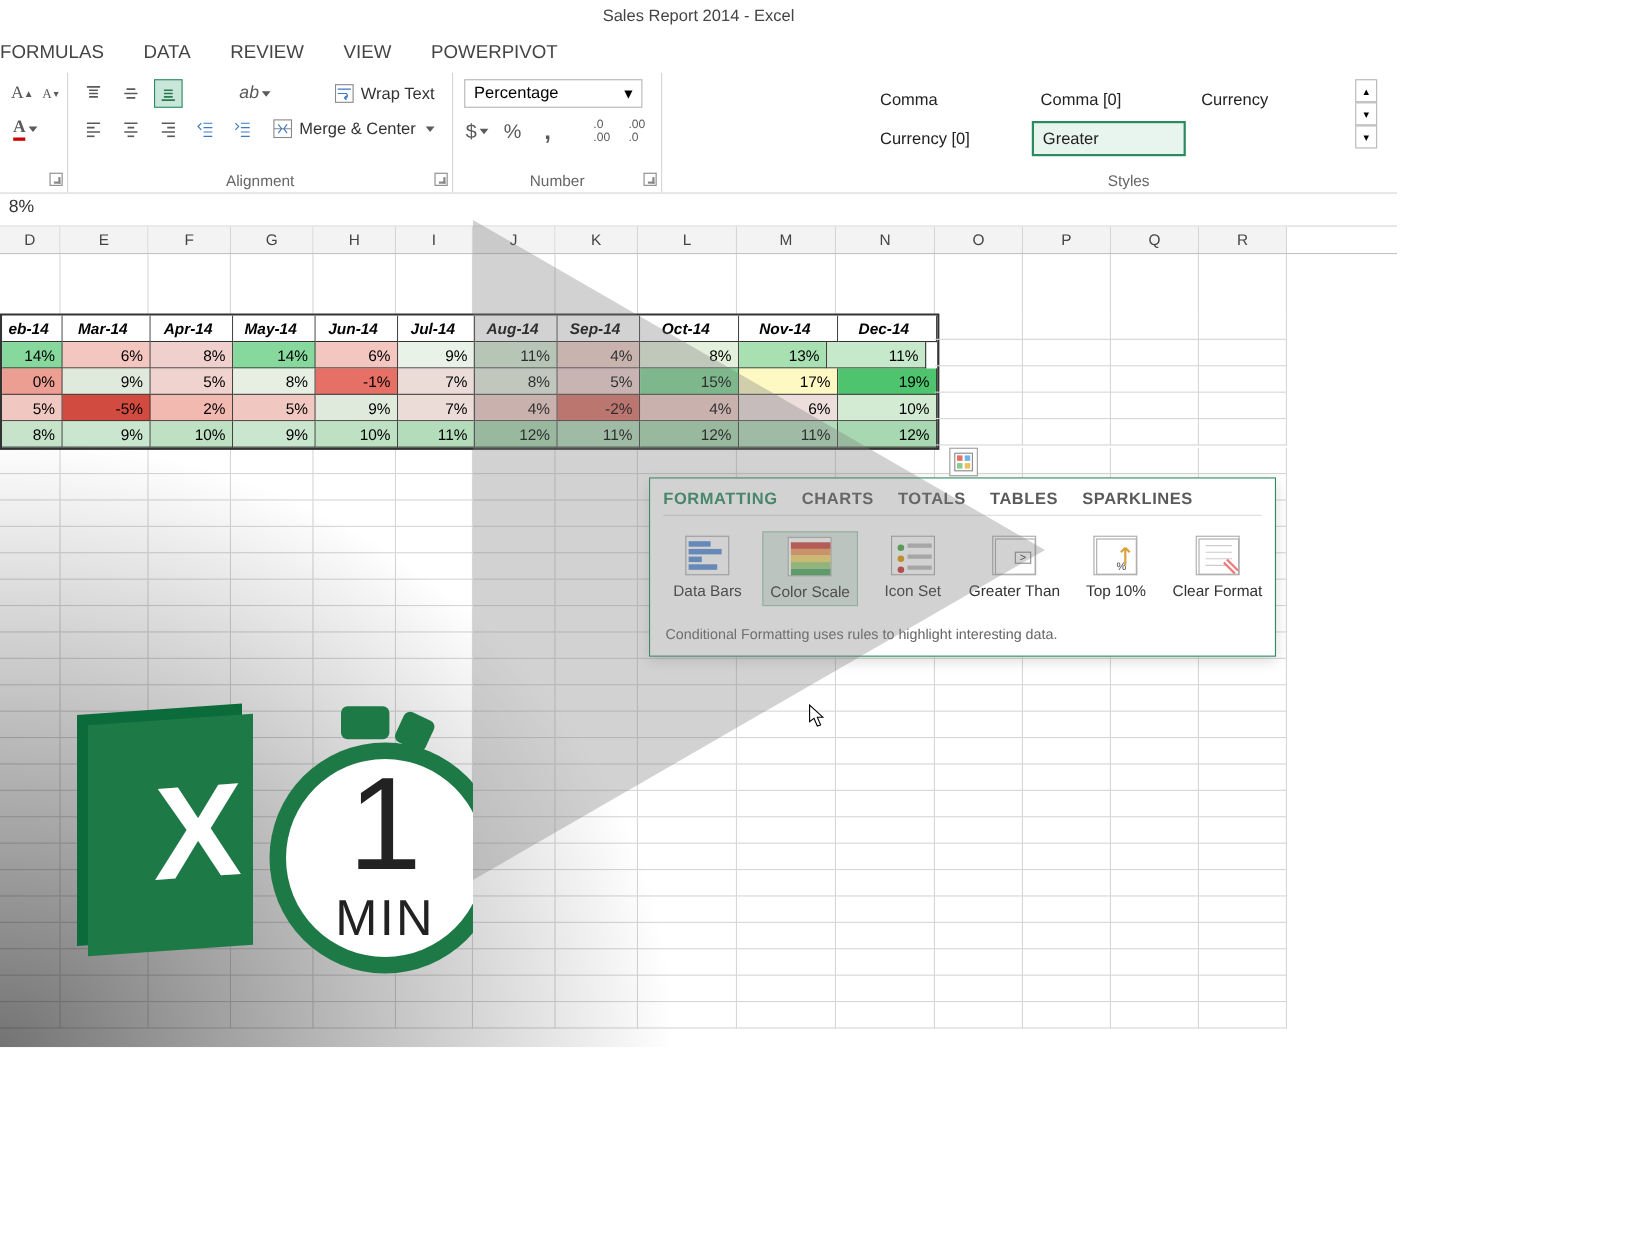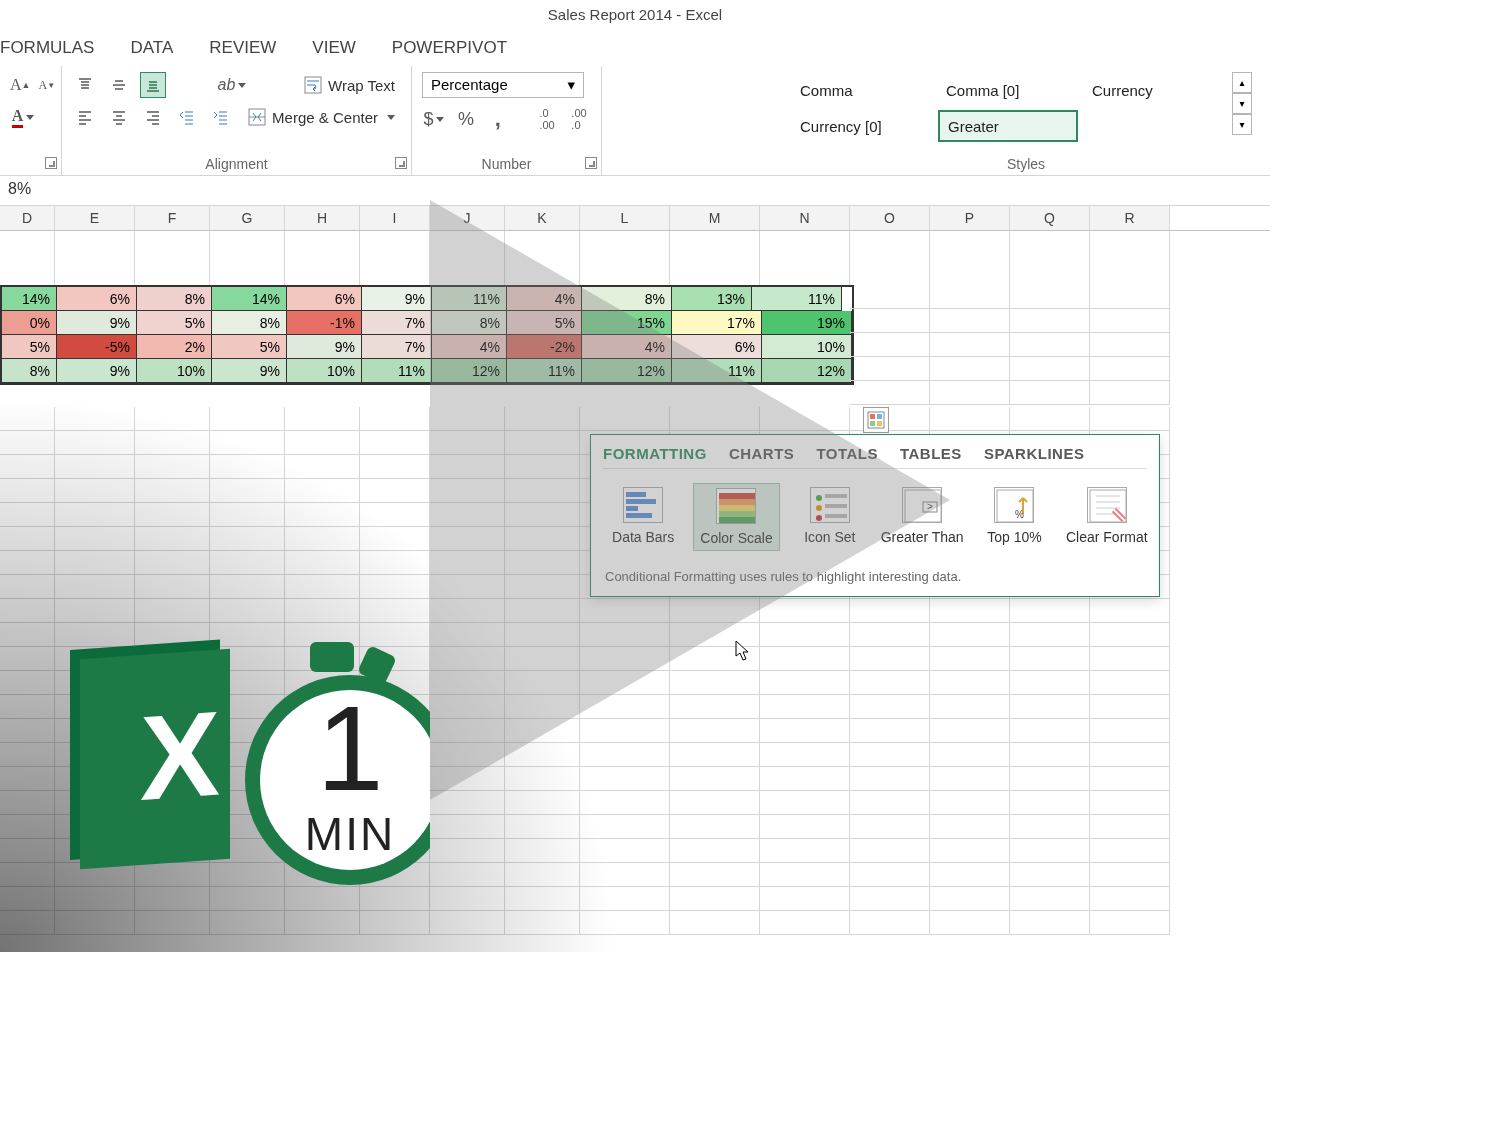--- a/index.html
+++ b/index.html
@@ -256,20 +256,32 @@
       <div class="cell" style="width: 75px; height: 54px;"></div>
       <div class="cell" style="width: 90px; height: 54px;"></div>
       <div class="cell" style="width: 90px; height: 54px;"></div>
       <div class="cell" style="width: 90px; height: 54px;"></div>
       <div class="cell" style="width: 80px; height: 54px;"></div>
       <div class="cell" style="width: 80px; height: 54px;"></div>
       <div class="cell" style="width: 80px; height: 54px;"></div>
       <div class="cell" style="width: 80px; height: 54px;"></div>
     </div>
   <div id="datablock" style="position: relative; height: 122px;"><div class="datatbl"><div class="drow">
+          <div class="dth" style="width: 55px;">eb-14</div>
+          <div class="dth" style="width: 80px;">Mar-14</div>
+          <div class="dth" style="width: 75px;">Apr-14</div>
+          <div class="dth" style="width: 75px;">May-14</div>
+          <div class="dth" style="width: 75px;">Jun-14</div>
+          <div class="dth" style="width: 70px;">Jul-14</div>
+          <div class="dth" style="width: 75px;">Aug-14</div>
+          <div class="dth" style="width: 75px;">Sep-14</div>
+          <div class="dth" style="width: 90px;">Oct-14</div>
+          <div class="dth" style="width: 90px;">Nov-14</div>
+          <div class="dth" style="width: 90px;">Dec-14</div>
+        </div><div class="drow">
           <div class="dtd" style="width: 55px; background: rgb(134, 216, 156);">14%</div>
           <div class="dtd" style="width: 80px; background: rgb(244, 198, 192);">6%</div>
           <div class="dtd" style="width: 75px; background: rgb(239, 208, 204);">8%</div>
           <div class="dtd" style="width: 75px; background: rgb(134, 216, 156);">14%</div>
           <div class="dtd" style="width: 75px; background: rgb(244, 198, 192);">6%</div>
           <div class="dtd" style="width: 70px; background: rgb(233, 242, 230);">9%</div>
           <div class="dtd" style="width: 75px; background: rgb(214, 235, 214);">11%</div>
           <div class="dtd" style="width: 75px; background: rgb(241, 207, 201);">4%</div>
           <div class="dtd" style="width: 90px; background: rgb(227, 240, 219);">8%</div>
           <div class="dtd" style="width: 80px; background: rgb(168, 224, 177);">13%</div>

